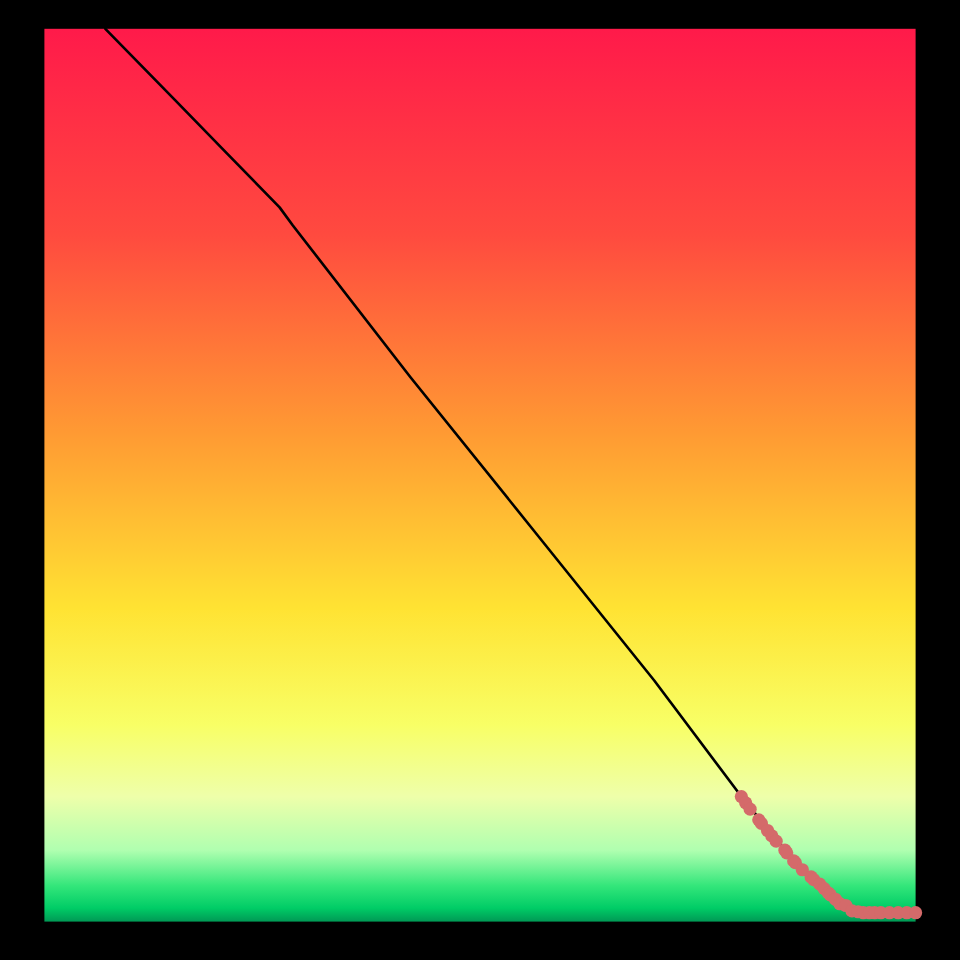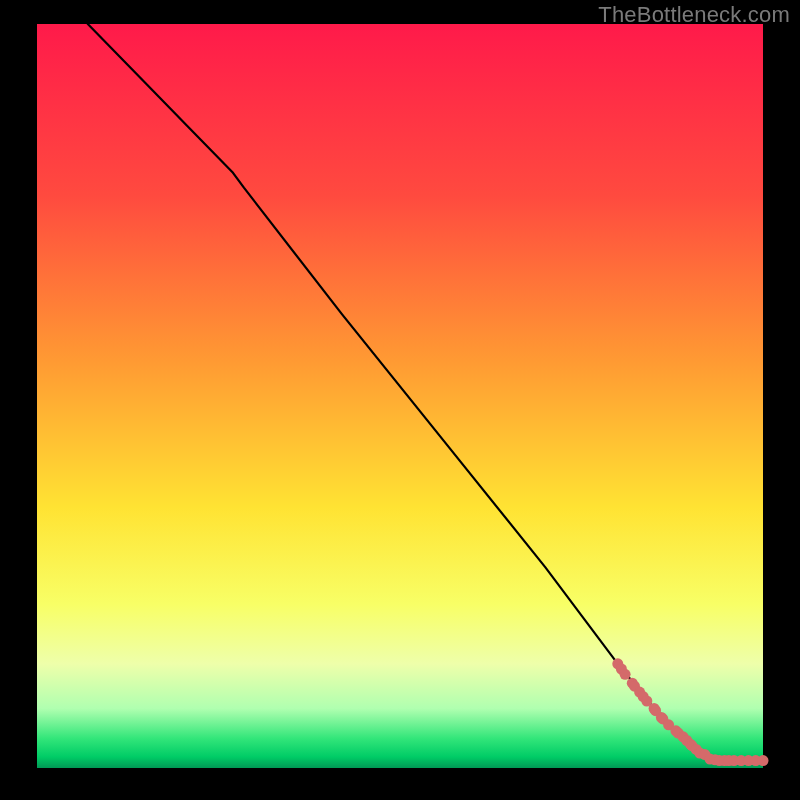--- a/index.html
+++ b/index.html
@@ -81,14 +81,13 @@
         <circle cx="724.5" cy="760.6" r="5.5" fill="#d46a6a"></circle>
         <circle cx="728.9" cy="760.6" r="5.5" fill="#d46a6a"></circle>
         <circle cx="734.0" cy="760.6" r="5.5" fill="#d46a6a"></circle>
         <circle cx="741.2" cy="760.6" r="5.5" fill="#d46a6a"></circle>
         <circle cx="748.5" cy="760.6" r="5.5" fill="#d46a6a"></circle>
         <circle cx="755.7" cy="760.6" r="5.5" fill="#d46a6a"></circle>
         <circle cx="763.0" cy="760.6" r="5.5" fill="#d46a6a"></circle>
       </g>
 </svg>
 
-<div class="attribution">TheBottleneck.com</div>
 </div>
 
 </body></html>

